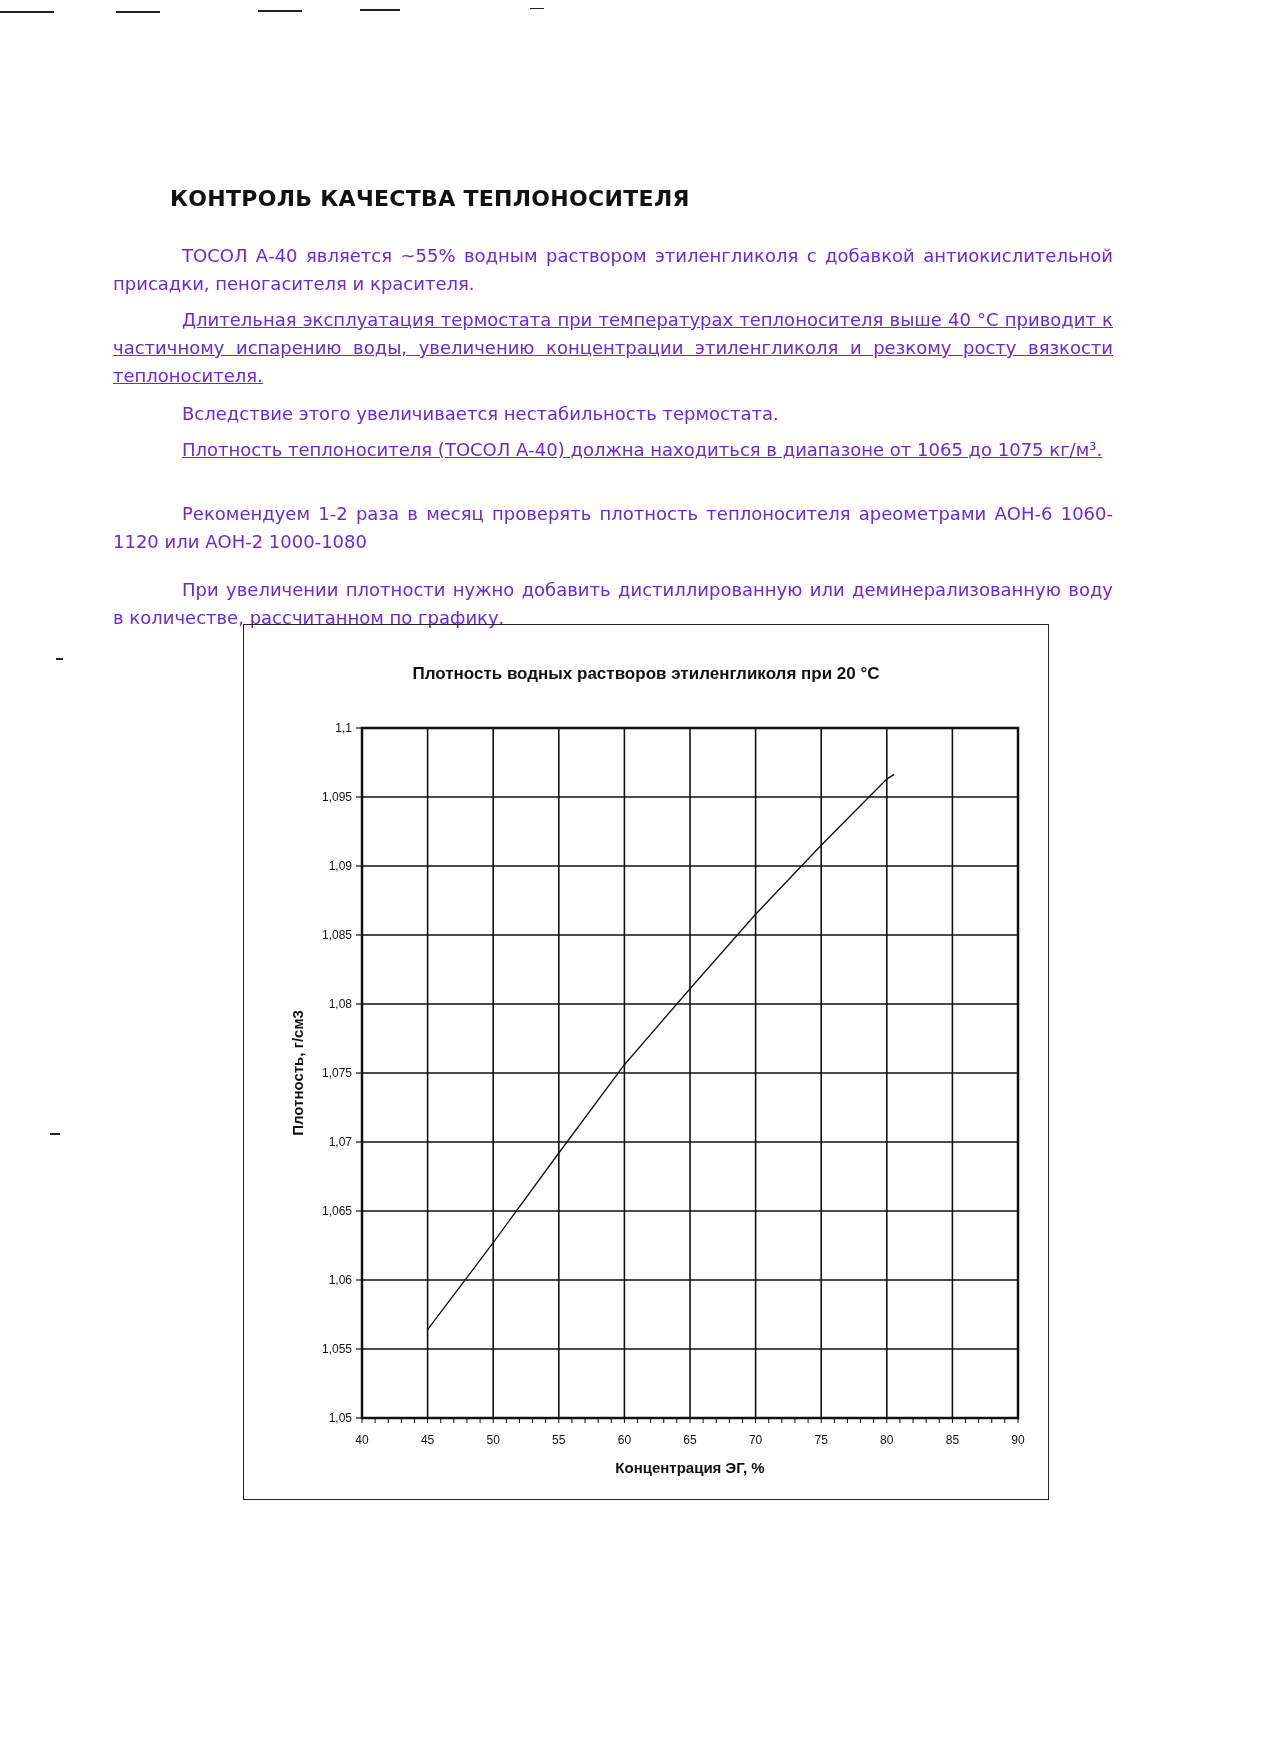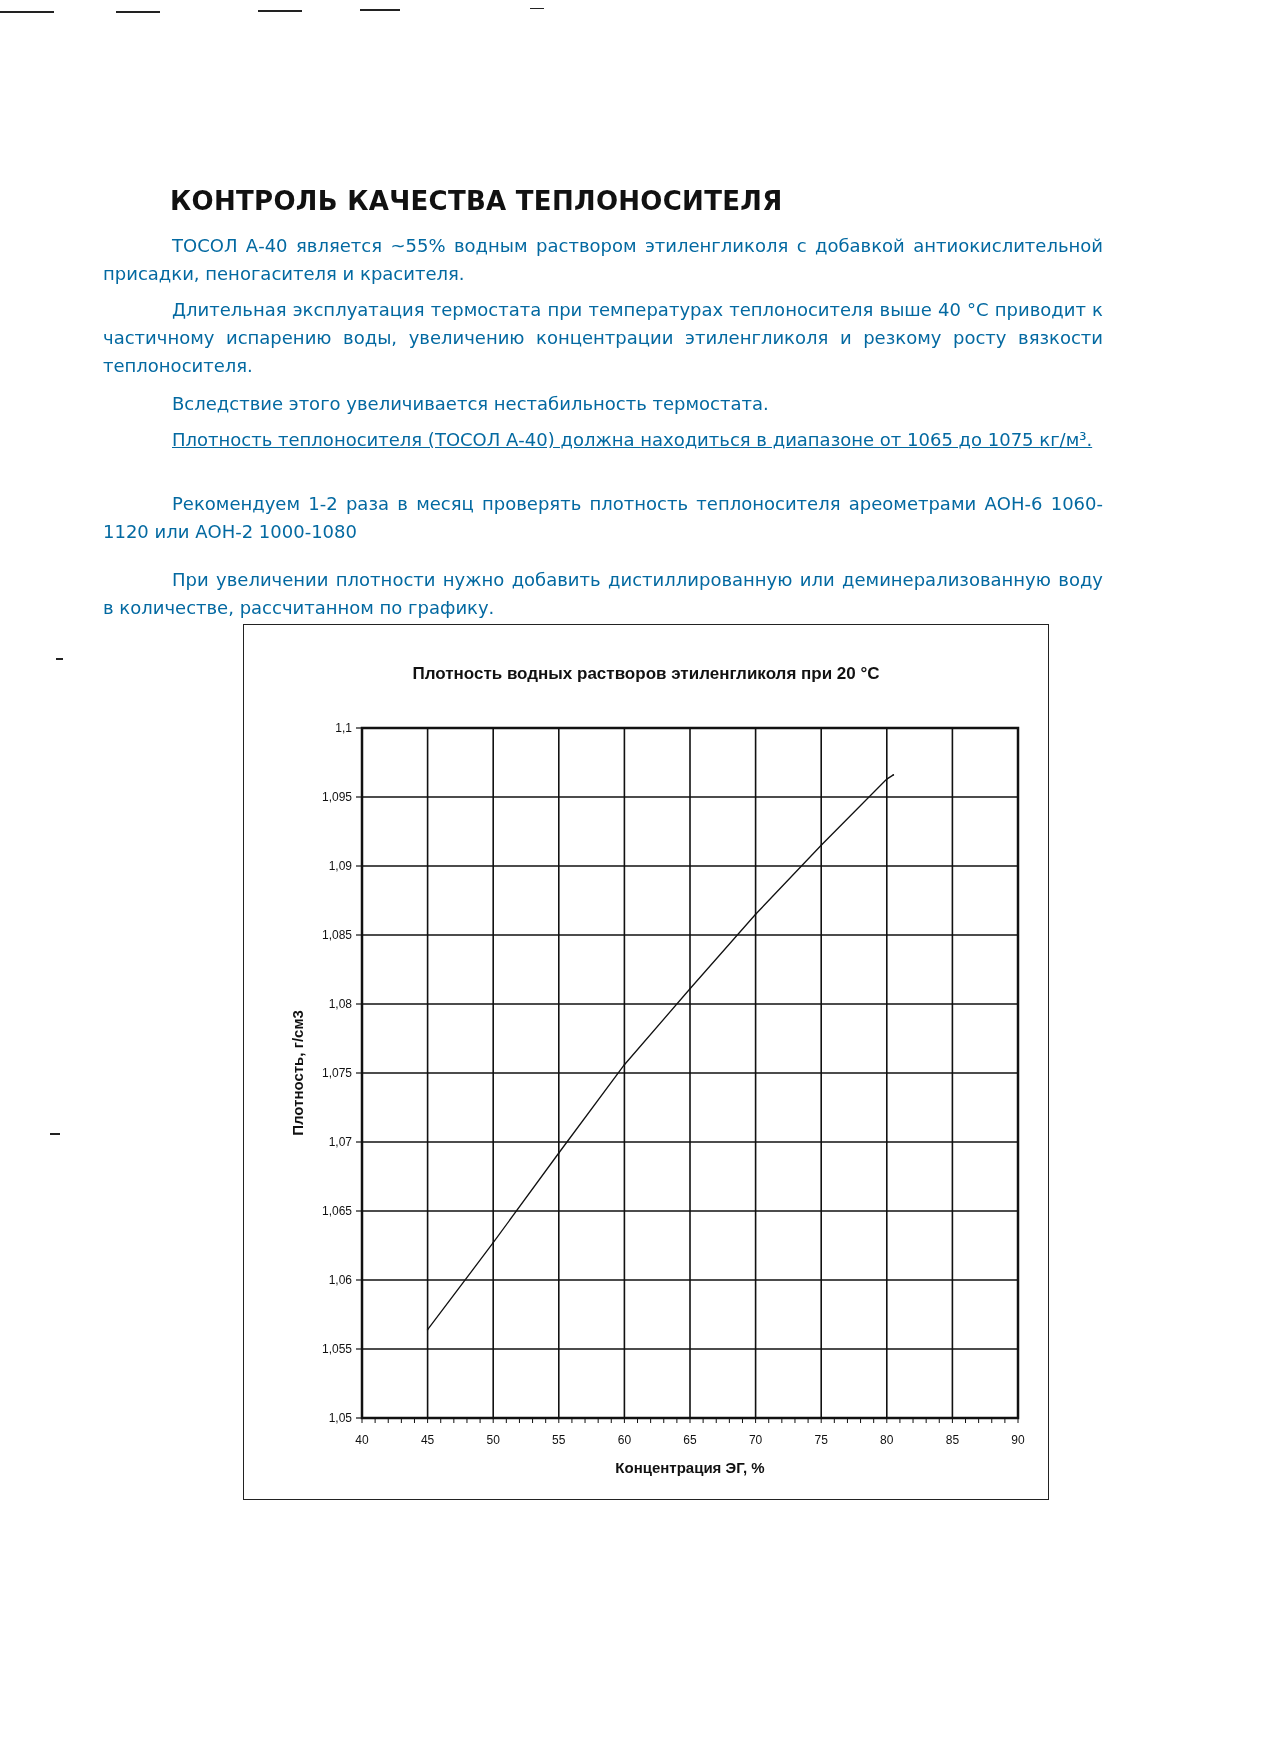--- a/index.html
+++ b/index.html
@@ -1,37 +1,37 @@
 <!DOCTYPE html>
 <html><head>
 <meta charset="utf-8">
 <style>
   html, body { margin:0; padding:0; background:#ffffff; }
   body { width:1263px; height:1754px; position:relative; overflow:hidden; color:#111; font-family:"DejaVu Sans", sans-serif; }
   .scanmark { position:absolute; height:2px; background:#222; }
-  .doc-title { position:absolute; left:170px; top:186px; font-size:26px; font-weight:bold; letter-spacing:0.3px; color:#111; margin:0; }
-  .para { position:absolute; left:103px; width:1000px; font-size:18px; line-height:28px; text-align:justify; text-indent:69px; margin:0; color:#0369a1; }
+  .doc-title { position:absolute; left:170px; top:186px; font-size:22px; font-weight:bold; letter-spacing:0.3px; color:#111; margin:0; }
+  .para { position:absolute; left:103px; width:1000px; font-size:18px; line-height:28px; text-align:justify; text-indent:69px; margin:10px; color:#6d28d9; }
   .chart-box { position:absolute; left:243px; top:624px; width:806px; height:876px; border:1.5px solid #222; box-sizing:border-box; }
   svg text { font-family:"Liberation Sans", sans-serif; fill:#111; }
 </style>
 </head>
 <body>
 
 <div class="scanmark" style="left:0;top:11px;width:54px;"></div>
 <div class="scanmark" style="left:116px;top:11px;width:44px;"></div>
 <div class="scanmark" style="left:258px;top:10px;width:44px;"></div>
 <div class="scanmark" style="left:360px;top:9px;width:40px;"></div>
 <div class="scanmark" style="left:530px;top:8px;width:14px;height:1px;"></div>
 <div class="scanmark" style="left:56px;top:658px;width:7px;"></div>
 <div class="scanmark" style="left:50px;top:1133px;width:10px;"></div>
 
 <h1 class="doc-title">КОНТРОЛЬ КАЧЕСТВА ТЕПЛОНОСИТЕЛЯ</h1>
 
 <p class="para" style="top:232px;">ТОСОЛ А-40 является ~55% водным раствором этиленгликоля с добавкой антиокислительной присадки, пеногасителя и красителя.</p>
-<p class="para" style="top:296px;">Длительная эксплуатация термостата при температурах теплоносителя выше 40 °С приводит к частичному испарению воды, увеличению концентрации этиленгликоля и резкому росту вязкости теплоносителя.</p>
+<p class="para" style="top:296px;text-decoration:underline;">Длительная эксплуатация термостата при температурах теплоносителя выше 40 °С приводит к частичному испарению воды, увеличению концентрации этиленгликоля и резкому росту вязкости теплоносителя.</p>
 <p class="para" style="top:390px;">Вследствие этого увеличивается нестабильность термостата.</p>
 <p class="para" style="top:426px;text-decoration:underline;">Плотность теплоносителя (ТОСОЛ А-40) должна находиться в диапазоне от 1065 до 1075 кг/м³.</p>
 <p class="para" style="top:490px;">Рекомендуем 1-2 раза в месяц проверять плотность теплоносителя ареометрами АОН-6 1060-1120 или АОН-2 1000-1080</p>
 <p class="para" style="top:566px;">При увеличении плотности нужно добавить дистиллированную или деминерализованную воду в количестве, рассчитанном по графику.</p>
 
 <div class="chart-box"></div>
 
 <svg id="chart" width="1263" height="1754" style="position:absolute;left:0;top:0;" xmlns="http://www.w3.org/2000/svg">
   <text x="646" y="679" text-anchor="middle" font-size="17" font-weight="bold">Плотность водных растворов этиленгликоля при 20 °С</text>
   <g id="grid-g">

